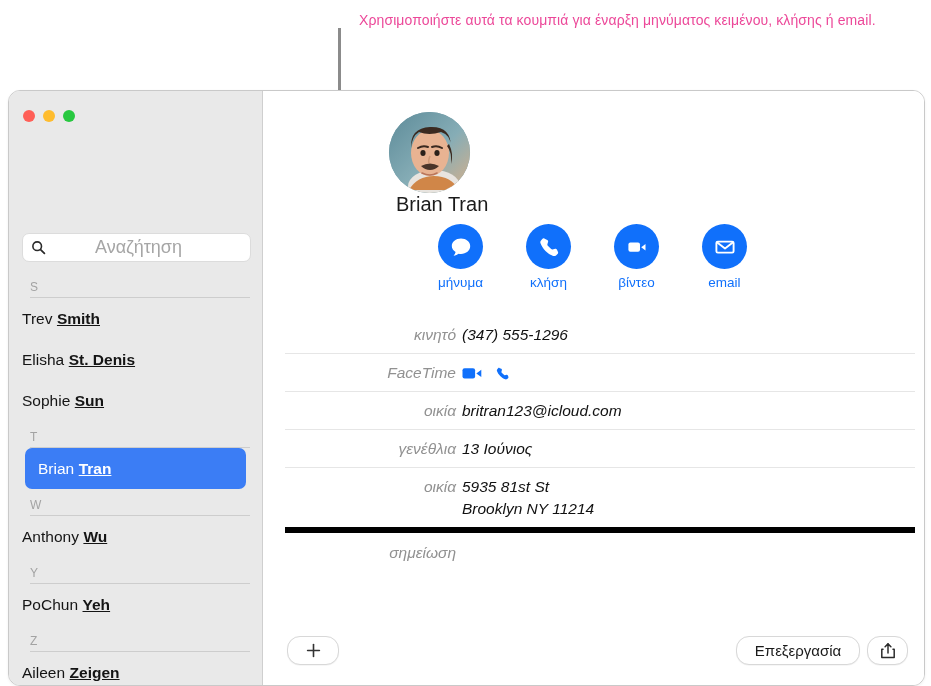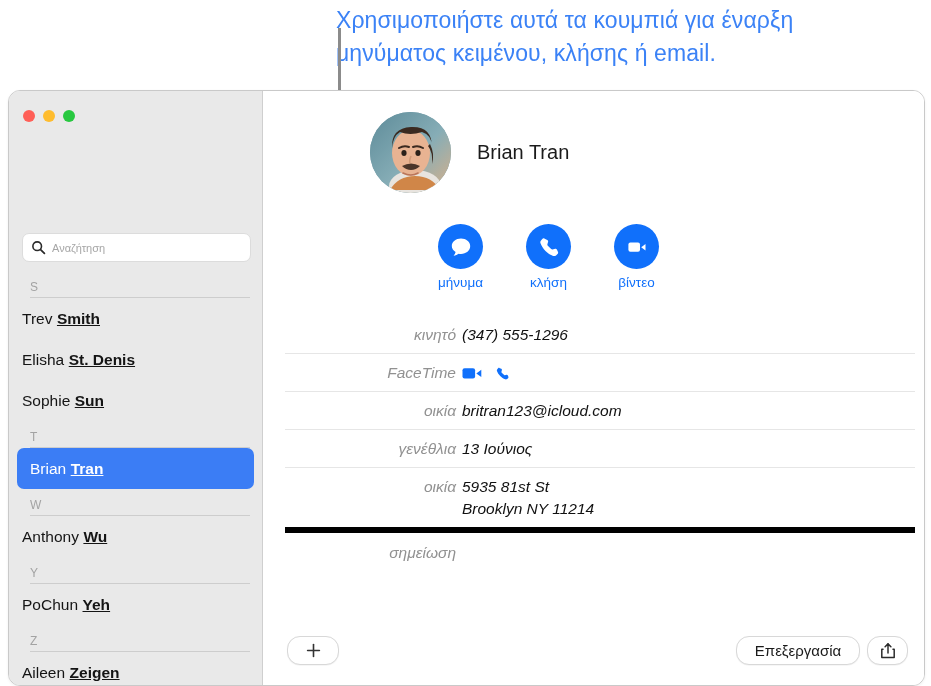--- a/index.html
+++ b/index.html
@@ -13,26 +13,26 @@
     position: relative;
     width: 931px;
     height: 686px;
     overflow: hidden;
     background: #ffffff;
   }
 
   
   .callout-text {
     position: absolute;
-    left: 336px;
+    left: 359px;
     top: 4px;
     width: 560px;
-    font-size: 23px;
+    font-size: 14px;
     line-height: 33px;
-    color: #3b82f6;
+    color: #ec4899;
     letter-spacing: 0.1px;
   }
   .leader {
     position: absolute;
     background: #8b8b8b;
   }
   
   .leader-v   { left: 338px; top: 28px;  width: 2.5px; height: 226px; }
   
   .leader-h   { left: 338px; top: 252px; width: 76px;  height: 2.5px; }
@@ -90,24 +90,25 @@
     align-items: center;
     padding: 0 8px;
     box-sizing: border-box;
   }
   .search-ico { width: 15px; height: 15px; flex: 0 0 15px; margin-right: 6px; }
   .search-input {
     border: 0;
     outline: 0;
     background: transparent;
     font-family: "Liberation Sans", sans-serif;
-    font-size: 11px;
+    font-size: 18px;
     color: #1d1d1d;
     width: 100%;
     padding: 0;
+    margin-left: 43px;
   }
   .search-input::placeholder { color: #a6a6a6; }
 
   .list {
     position: absolute;
     left: 0;
     top: 180px;
     right: 0;
     bottom: 0;
   }
@@ -128,36 +129,37 @@
     font-size: 15.5px;
     color: #141414;
     box-sizing: border-box;
   }
   .row .fn { font-weight: 400; }
   .row .ln { font-weight: 700; margin-left: 4.5px; text-decoration: underline; }
   .row.selected {
     background: #3b7df5;
     color: #ffffff;
     border-radius: 7px;
-    margin: 0 8px;
+    margin: 0 16px;
     padding-left: 13px;
   }
 
   
   .main {
     flex: 1;
     position: relative;
     background: #ffffff;
   }
   .contact-head {
     position: absolute;
     left: 107px;
     top: 21px;
     display: flex;
     align-items: center;
+    flex-direction: column;
   }
   .avatar {
     width: 81px;
     height: 81px;
     border-radius: 50%;
     overflow: hidden;
     flex: 0 0 81px;
     background: #6f99a6;
     position: relative;
   }
@@ -393,20 +395,31 @@
             <span>
               <svg viewBox="0 0 26 26" xmlns="http://www.w3.org/2000/svg">
                 <rect x="4.4" y="8.6" width="11.6" height="9.2" rx="2" fill="#ffffff"></rect>
                 <path d="M17.2 13.3l4.3-3.3v6.6l-4.3-3.3z" fill="#ffffff"></path>
               </svg>
             </span>
           </div>
           <div class="lbl">βίντεο</div>
         </div>
 
+        <div class="action">
+          <div class="circle">
+            <span>
+              <svg viewBox="0 0 26 26" xmlns="http://www.w3.org/2000/svg">
+                <rect x="4.4" y="7.6" width="17.2" height="11" rx="1.4" fill="none" stroke="#ffffff" stroke-width="1.9"></rect>
+                <path d="M4.9 8.3l8.1 6.2 8.1-6.2" fill="none" stroke="#ffffff" stroke-width="1.9" stroke-linejoin="round"></path>
+              </svg>
+            </span>
+          </div>
+          <div class="lbl">email</div>
+        </div>
       </div>
 
       <div class="fields">
 
         <div class="field">
           <div class="flabel">κινητό</div>
           <div class="fvalue">(347) 555-1296</div>
         </div>
 
         <div class="field">

